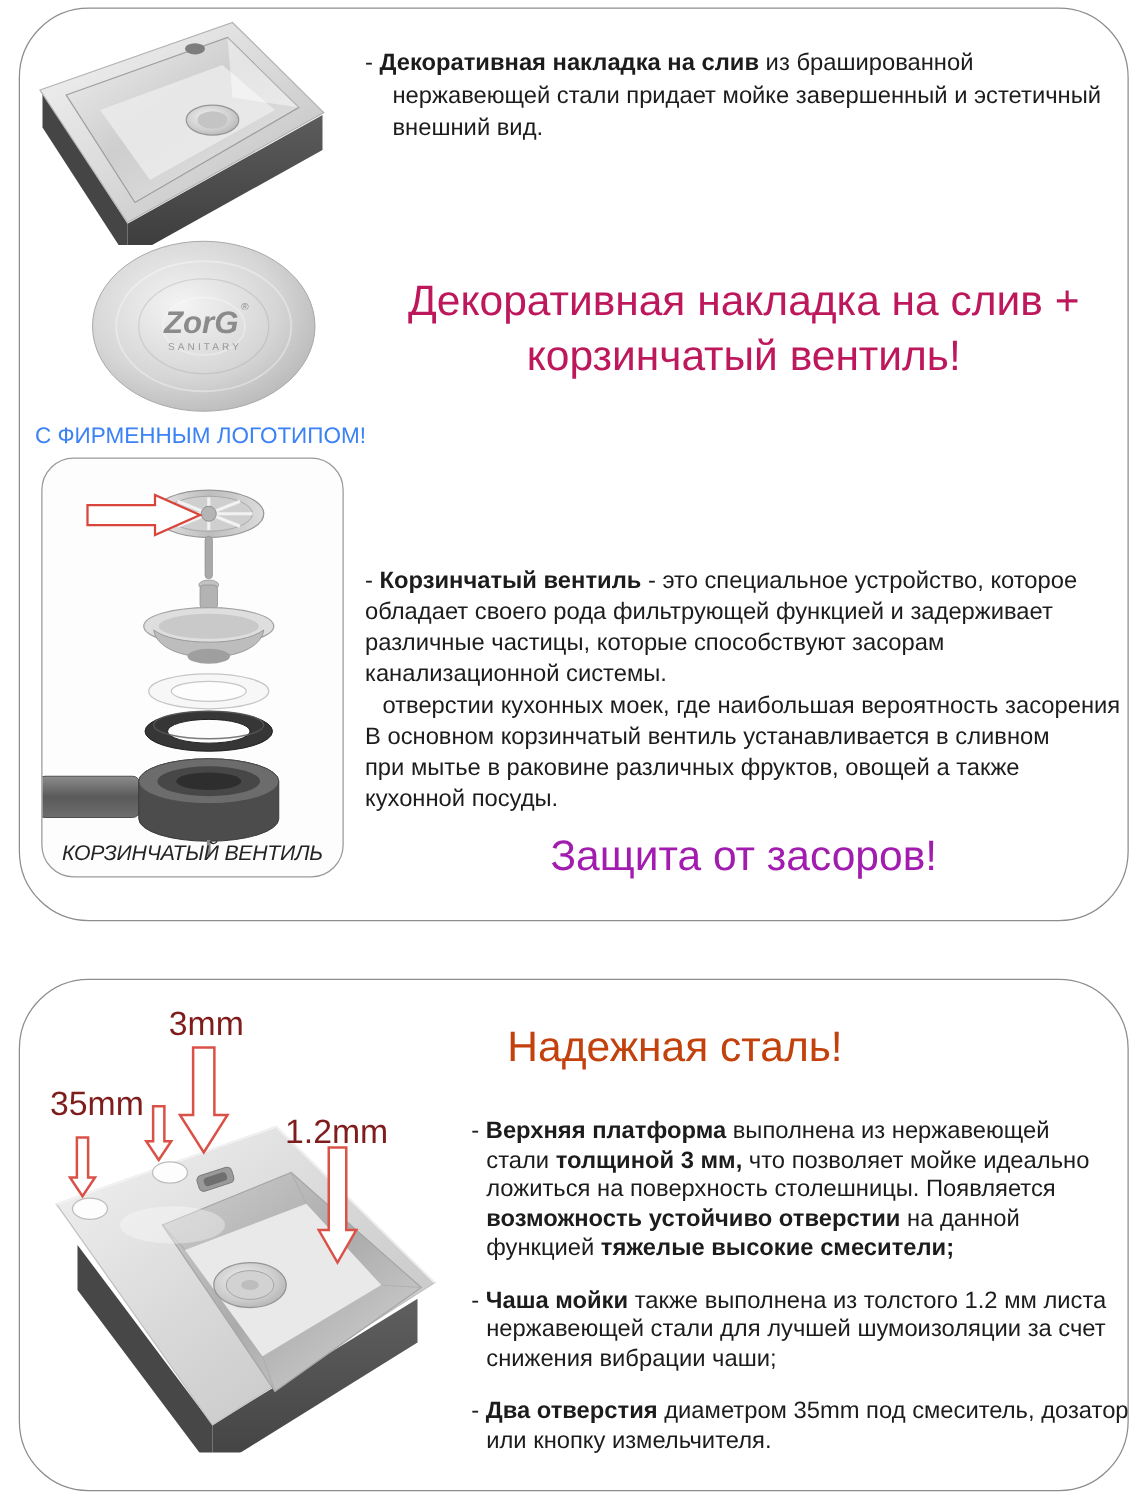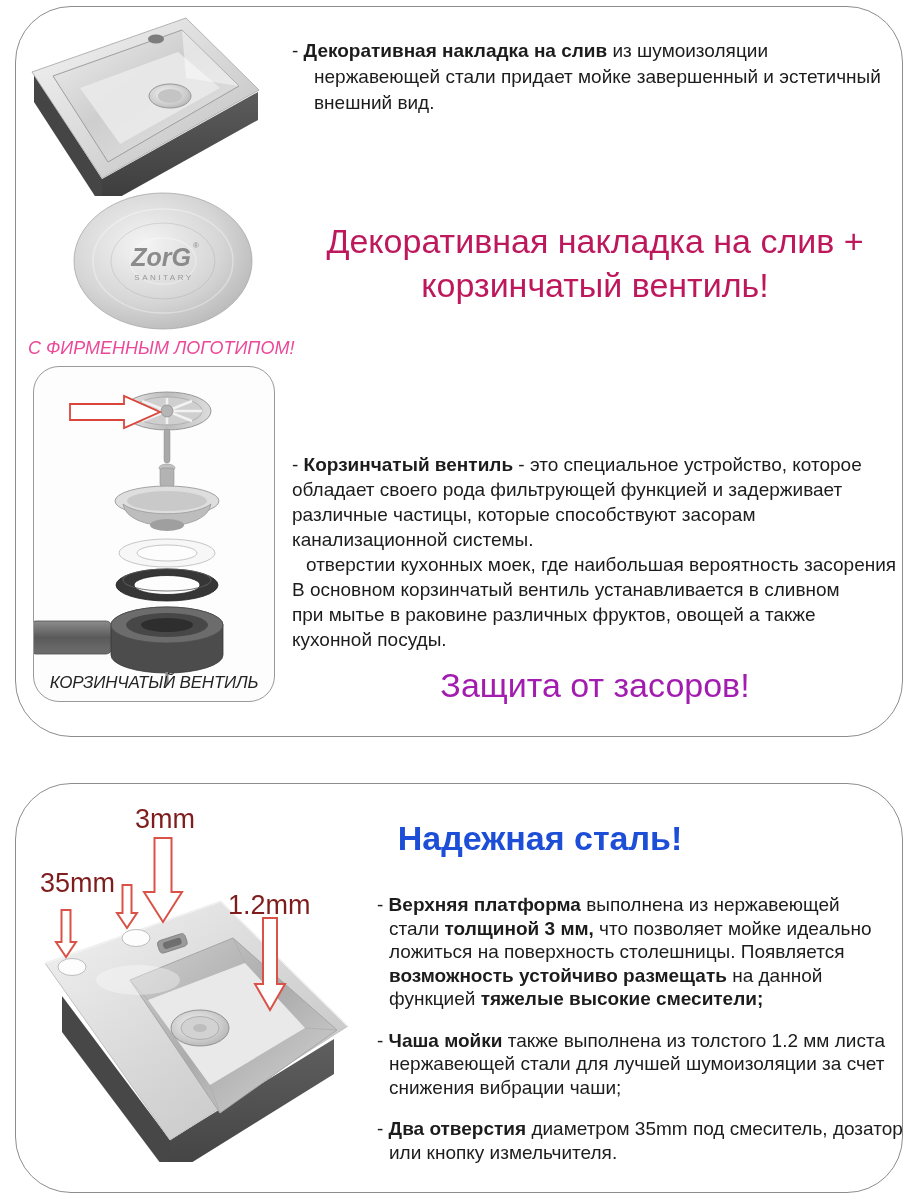--- a/index.html
+++ b/index.html
@@ -26,21 +26,21 @@
   .valve-text { left:276px; top:445px; width:615px; font-size:19px; line-height:25px; }
   .valve-text .line:nth-child(5) { padding-left:14px; }
 
   .headline {
     font-size:34px; line-height:44px; text-align:center; font-weight:normal;
   }
   #headline1 { left:279px; top:212px; width:600px; }
   #headline2 { left:279px; top:656px; width:600px; }
   #headline3 { left:359px; top:32px;  width:330px; }
 
-  .caption-italic { font-style:italic; font-size:18px; color:#ec4899; }
+  .caption-italic { font-size:18px; color:#3b82f6; }
   #logo-caption  { left:12px; top:331px; }
 
   .valve-box {
     position:absolute; left:17px; top:359px; width:240px; height:334px;
     border:1.5px solid #9a9a9a; border-radius:26px; background:#fdfdfd;
   }
   .valve-caption {
     position:absolute; left:0; right:0; bottom:8px; text-align:center;
     font-style:italic; font-size:17px; letter-spacing:-0.2px; color:#242424;
   }
@@ -86,21 +86,21 @@
       <polygon points="4,56 158,2 231,74 74,162" fill="url(#s1)" stroke="#b3b3b3" stroke-width="1"></polygon>
       <polygon points="25,60 154,14 211,70 80,146" fill="url(#s2)" stroke="#9e9e9e" stroke-width="1"></polygon>
       <polygon points="52,72 150,36 192,72 92,128" fill="#ebebeb" opacity="0.85"></polygon>
       <polygon points="154,14 211,70 158,62" fill="#ffffff" opacity="0.45"></polygon>
       <ellipse cx="142" cy="80" rx="21" ry="12" fill="url(#s4)" stroke="#979797" stroke-width="1"></ellipse>
       <ellipse cx="142" cy="80" rx="12" ry="7" fill="#c4c4c4"></ellipse>
       <ellipse cx="128" cy="23" rx="8" ry="4.5" fill="#7d7d7d"></ellipse>
     </svg>
 
     <div class="abs bullets bullet1">
-        <div class="line"><span>-  </span><span class="b">Декоративная накладка на слив</span><span> из шумоизоляции</span></div>
+        <div class="line"><span>-  </span><span class="b">Декоративная накладка на слив</span><span> из брашированной</span></div>
         <div class="line"><span>нержавеющей стали придает мойке завершенный и эстетичный</span></div>
         <div class="line"><span>внешний вид.</span></div>
       </div>
 
     <svg class="abs" style="left:52px; top:183px;" width="190" height="145" viewBox="0 0 190 145">
       <defs>
         <radialGradient id="s5" cx="0.4" cy="0.38" r="0.85">
           <stop offset="0" stop-color="#f4f4f4"></stop>
             <stop offset="0.5" stop-color="#d6d6d6"></stop>
           <stop offset="0.85" stop-color="#b4b4b4"></stop>
@@ -185,21 +185,21 @@
         <div class="line"><span>В основном корзинчатый вентиль устанавливается в сливном</span></div>
         <div class="line"><span>при мытье в раковине различных фруктов, овощей а также</span></div>
         <div class="line"><span>кухонной посуды.</span></div>
       </div>
 
     <div id="headline2" class="abs headline" style="color:#a21caf;">Защита от засоров!</div>
   </div>
 
   <div id="panel2" class="panel">
 
-    <div id="headline3" class="abs headline" style="color:#1d4ed8;font-weight:bold;">Надежная сталь!</div>
+    <div id="headline3" class="abs headline" style="color:#c2410c;">Надежная сталь!</div>
 
     <svg class="abs" style="left:4px; top:16px;" width="350" height="362" viewBox="0 0 350 362">
       <defs>
         <linearGradient id="s8" x1="0" y1="0" x2="1" y2="1">
           <stop offset="0" stop-color="#f3f3f3"></stop>
             <stop offset="0.5" stop-color="#d8d8d8"></stop>
             <stop offset="1" stop-color="#c0c0c0"></stop>
         </linearGradient>
         <linearGradient id="s9" x1="0" y1="0" x2="1" y2="1">
           <stop offset="0" stop-color="#cfcfcf"></stop>
@@ -254,21 +254,21 @@
 
     <div class="abs dim-label" style="left:119px; top:20px;">3mm</div>
     <div class="abs dim-label" style="left:24px; top:84px;">35mm</div>
     <div class="abs dim-label" style="left:212px; top:106px;">1.2mm</div>
 
     <div class="abs bullets bottom-bullets">
       <div class="bullet">
           <div class="line"><span>- </span><span class="b">Верхняя платформа</span><span> выполнена из нержавеющей</span></div>
           <div class="line"><span>стали </span><span class="b">толщиной 3 мм,</span><span> что позволяет мойке идеально</span></div>
           <div class="line"><span>ложиться на поверхность столешницы. Появляется</span></div>
-          <div class="line"><span class="b">возможность устойчиво размещать</span><span> на данной</span></div>
+          <div class="line"><span class="b">возможность устойчиво отверстии</span><span> на данной</span></div>
           <div class="line"><span>функцией </span><span class="b">тяжелые высокие смесители;</span></div>
         </div>
       <div class="bullet">
           <div class="line"><span>- </span><span class="b">Чаша мойки</span><span> также выполнена из толстого 1.2 мм листа</span></div>
           <div class="line"><span>нержавеющей стали для лучшей шумоизоляции за счет</span></div>
           <div class="line"><span>снижения вибрации чаши;</span></div>
         </div>
       <div class="bullet">
           <div class="line"><span>- </span><span class="b">Два отверстия</span><span> диаметром 35mm под смеситель, дозатор</span></div>
           <div class="line"><span>или кнопку измельчителя.</span></div>

